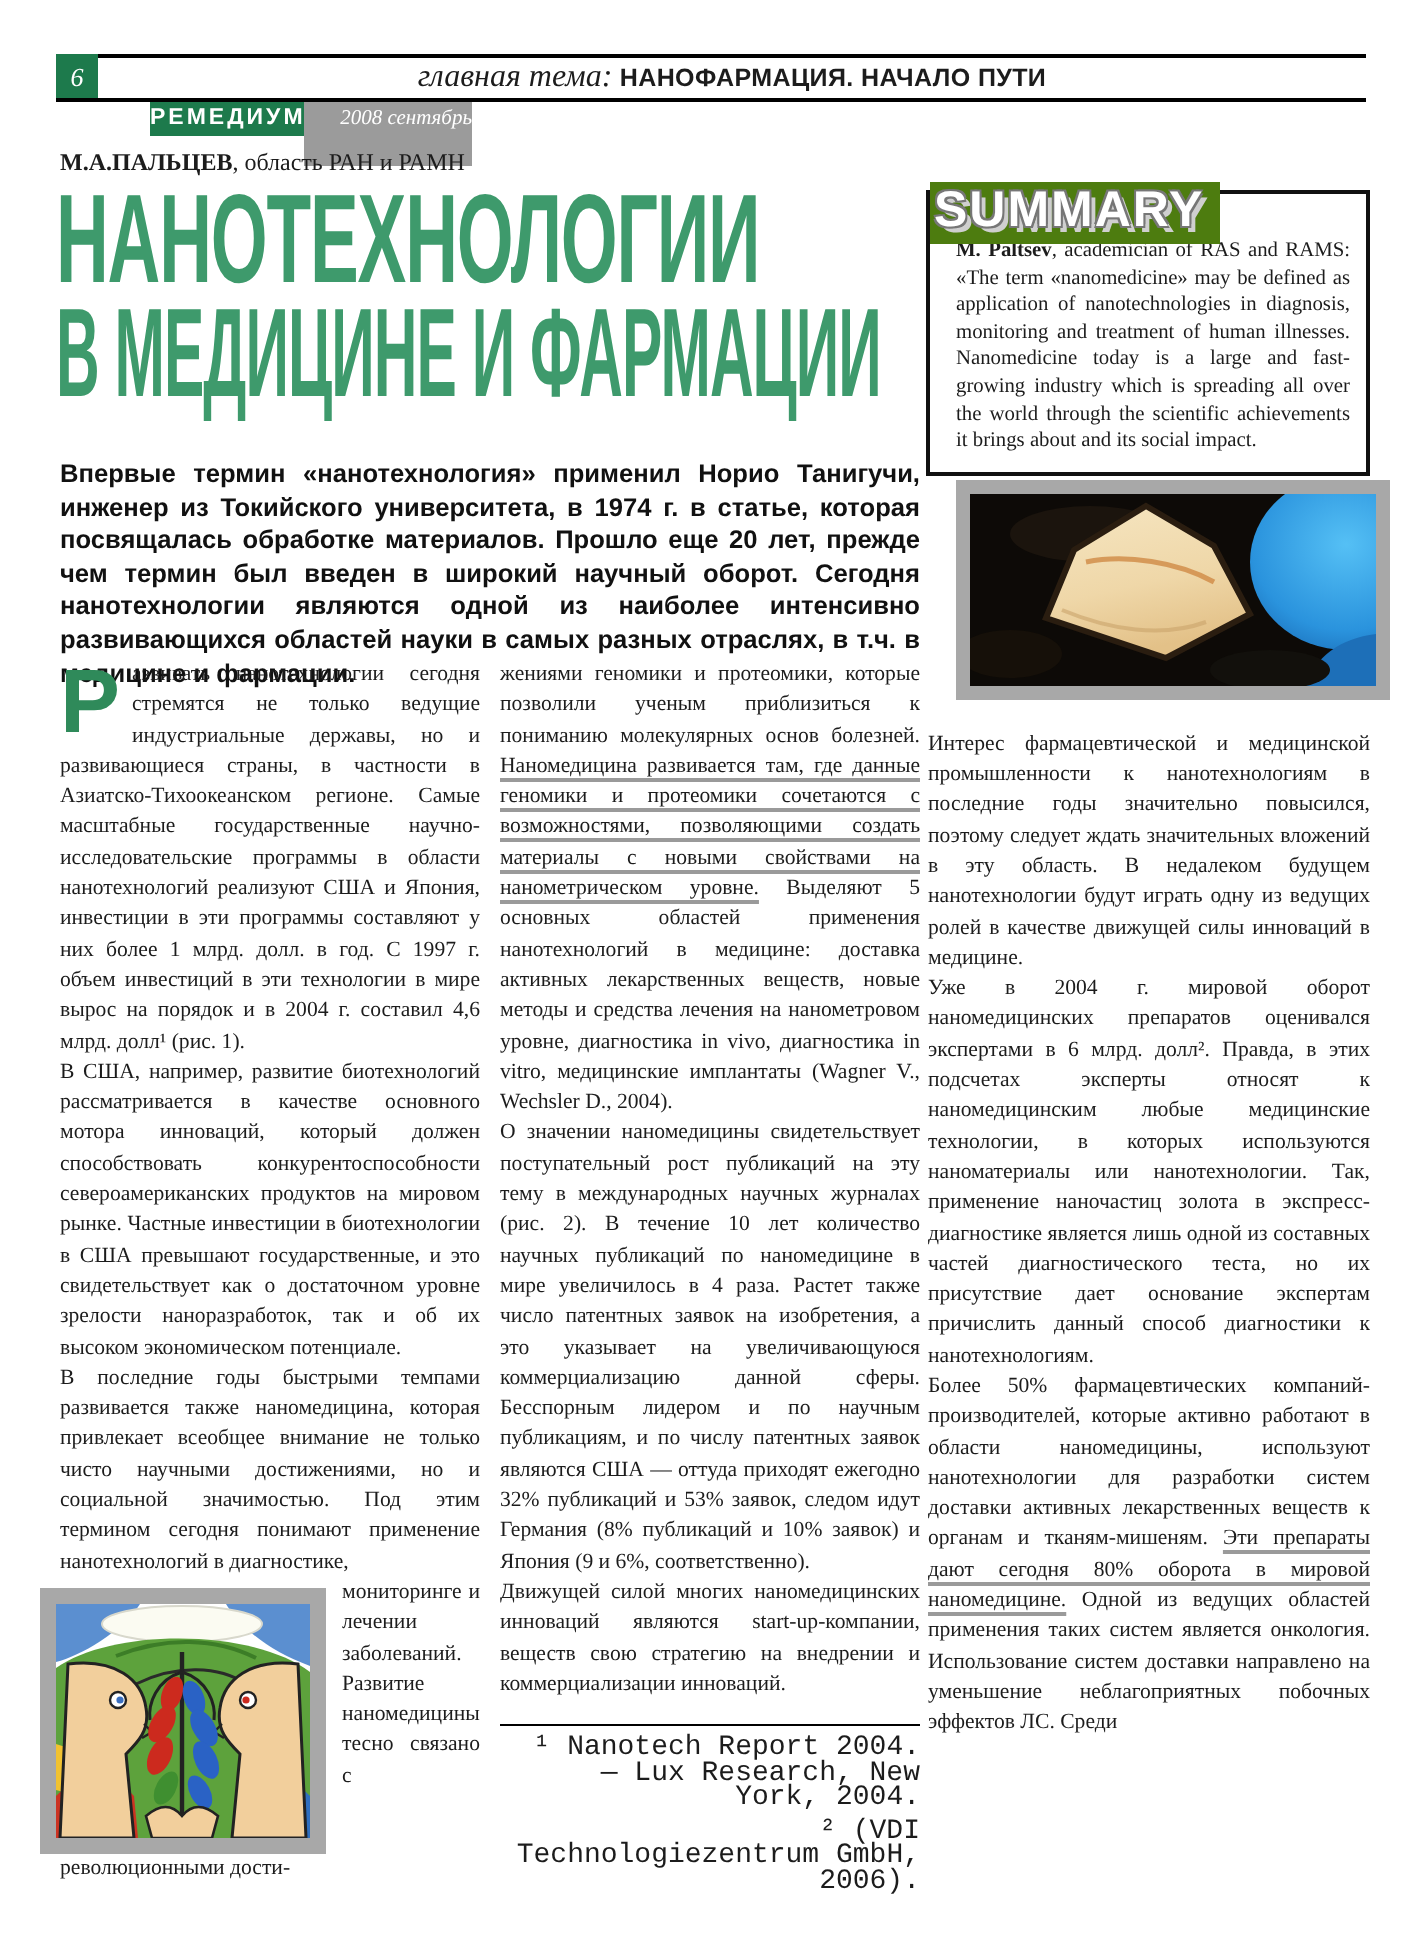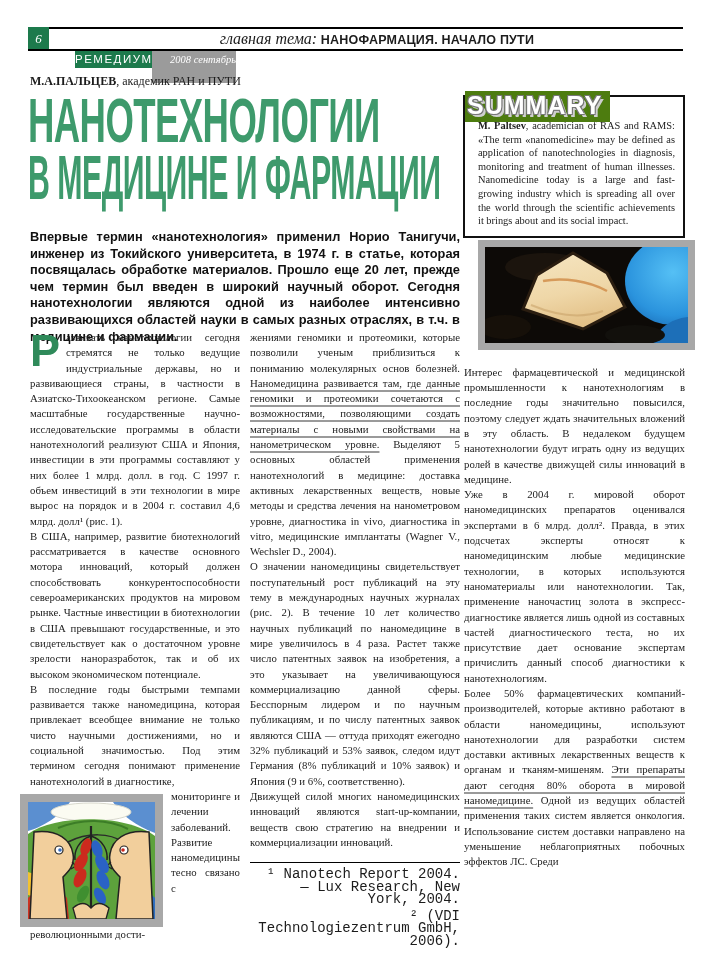--- a/index.html
+++ b/index.html
@@ -12,29 +12,29 @@
   
   .rule { position:absolute; left:28px; width:655px; height:2px; background:#000; }
   .rule-top { top:27px; }
   .rule-bottom { top:49px; }
   .pagenum {
     position:absolute; left:28px; top:27px; width:21px; height:24px;
     background:#1d7a4c; color:#fff; font-style:italic; font-size:13px;
     line-height:24px; text-align:center; font-family:"Liberation Serif", serif;
   }
   .header-center {
-    position:absolute; left:60px; top:30px; width:634px; height:19px;
+    position:absolute; left:49px; top:30px; width:634px; height:19px;
     text-align:center; white-space:nowrap;
   }
   .sect-label { font-style:italic; font-size:16px; font-family:"Liberation Serif", serif; }
   .sect-title { font-family:"Liberation Sans", sans-serif; font-weight:bold; font-size:12.5px; letter-spacing:.2px; }
   .logo-box {
     position:absolute; left:75px; top:51px; width:77px; height:17px;
     background:#1d7a4c; color:#fff; font-family:"Liberation Sans", sans-serif;
-    font-weight:normal; font-size:11.5px; line-height:17px; text-align:center; letter-spacing:1.5px;
+    font-weight:bold; font-size:11.5px; line-height:17px; text-align:center; letter-spacing:1.5px;
   }
   .issue-box {
     position:absolute; left:152px; top:51px; width:84px; height:32px;
     background:#9b9b9b; color:#fff; font-style:italic; font-size:10.5px;
     line-height:17px; text-align:right; font-family:"Liberation Serif", serif;
   }
   
   .author-line { position:absolute; left:30px; top:74px; font-size:12px; }
   .author-name { font-weight:bold; }
   .title-block { position:absolute; left:28px; top:92px; }
@@ -103,21 +103,21 @@
   <div class="rule rule-top"></div>
   <div class="pagenum">6</div>
   <div class="header-center">
     <span class="sect-label">главная тема:</span><span class="sect-title"> НАНОФАРМАЦИЯ. НАЧАЛО ПУТИ</span>
   </div>
   <div class="rule rule-bottom"></div>
   <div class="logo-box">РЕМЕДИУМ</div>
   <div class="issue-box">2008 сентябрь</div>
 
   <div class="author-line">
-    <span class="author-name">М.А.ПАЛЬЦЕВ</span><span>, академик РАН и ПУТИ</span>
+    <span class="author-name">М.А.ПАЛЬЦЕВ</span><span>, область РАН и РАМН</span>
   </div>
   <div class="title-block">
     <div class="title-line t1">НАНОТЕХНОЛОГИИ</div>
     <div class="title-line t2">В МЕДИЦИНЕ И ФАРМАЦИИ</div>
   </div>
   <div class="lead">Впервые термин «нанотехнология» применил Норио Танигучи, инженер из Токийского университета, в 1974 г. в статье, которая посвящалась обработке материалов. Прошло еще 20 лет, прежде чем термин был введен в широкий научный оборот. Сегодня нанотехнологии являются одной из наиболее интенсивно развивающихся областей науки в самых разных отраслях, в т.ч. в медицине и фармации.</div>
 
   <div class="col col1">
     <p class="body-p">
       <span class="dropcap">Р</span><span>азвивать нанотехнологии сегодня стремятся не только ведущие индустриальные державы, но и развивающиеся страны, в частности в Азиатско-Тихоокеанском регионе. Самые масштабные государственные научно-исследовательские программы в области нанотехнологий реализуют США и Япония, инвестиции в эти программы составляют у них более 1 млрд. долл. в год. С 1997 г. объем инвестиций в эти технологии в мире вырос на порядок и в 2004 г. составил 4,6 млрд. долл¹ (рис. 1).</span>

